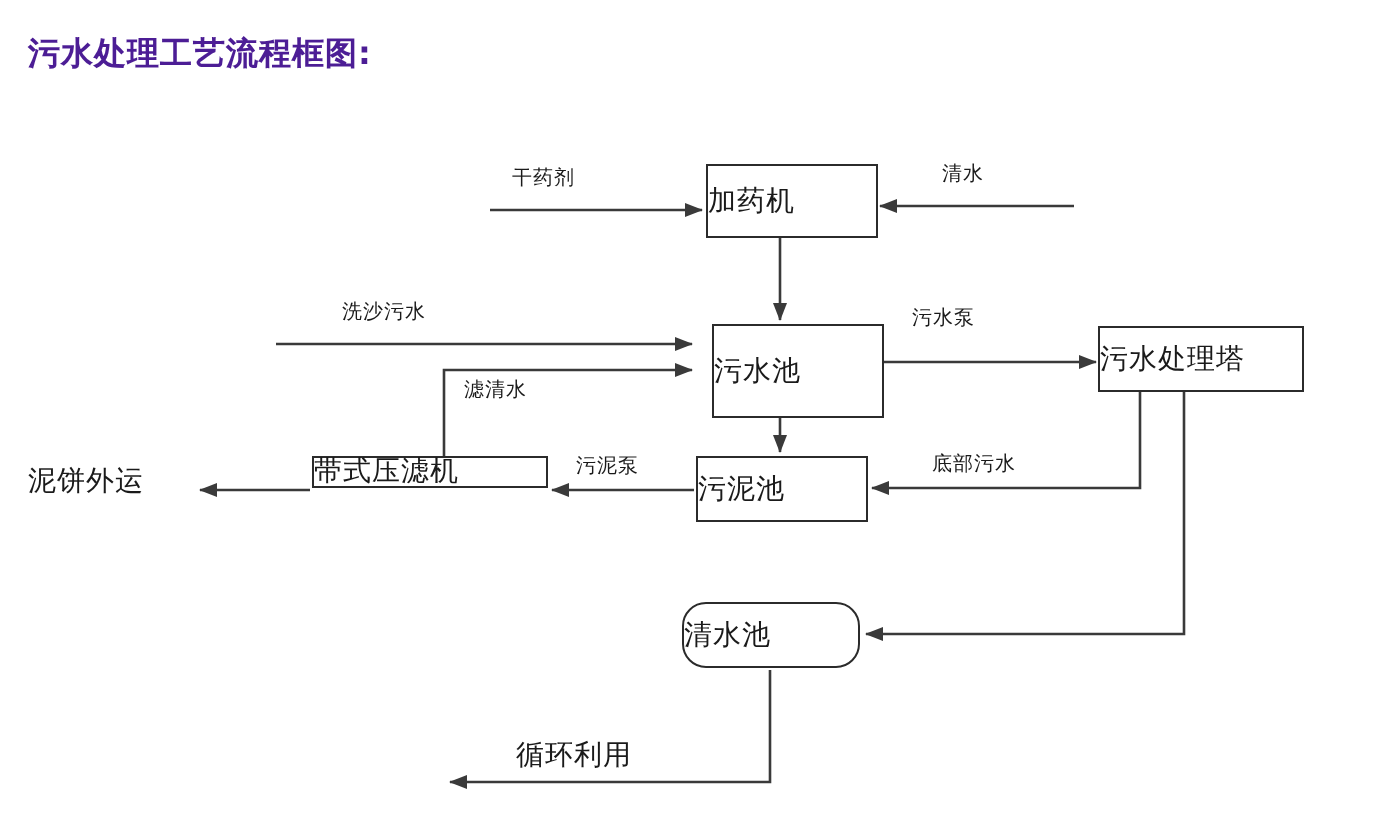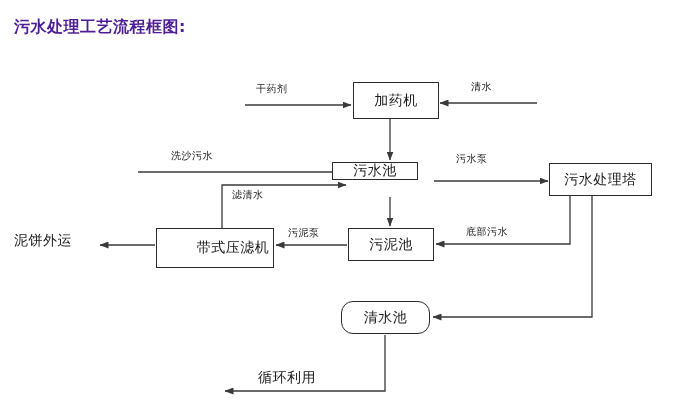--- a/index.html
+++ b/index.html
@@ -31,21 +31,21 @@
     letter-spacing: 0.5px;
     white-space: nowrap;
   }
   .node-box {
     position: absolute;
     box-sizing: border-box;
     border: 1.2px solid #2b2b2b;
     background: #ffffff;
     display: flex;
     align-items: center;
-    justify-content: center;
+    justify-content: flex-start;
     font-size: 14px;
     color: #1a1a1a;
     white-space: nowrap;
     letter-spacing: 0.5px;
   }
   .edge-label {
     position: absolute;
     font-size: 10px;
     color: #1a1a1a;
     white-space: nowrap;
@@ -95,29 +95,29 @@
     <path d="M592,196 L592,317 L433,317" marker-end="url(#arrowhead)"></path>
 
     <path d="M385,335 L385,391 L225,391" marker-end="url(#arrowhead)"></path>
   </g>
 </svg>
 
 <div class="node-box" style="left:353px; top:82px; width:86px; height:37px;">
   <span>加药机</span>
 </div>
 
-<div class="node-box" style="left:332px; top:162px; width:86px; height:18px;">
+<div class="node-box" style="left:356px; top:162px; width:86px; height:47px;">
   <span>污水池</span>
 </div>
 
 <div class="node-box" style="left:549px; top:163px; width:103px; height:33px;">
   <span>污水处理塔</span>
 </div>
 
-<div class="node-box" style="left:156px; top:228px; width:118px; height:40px;padding-left:36px;">
+<div class="node-box" style="left:156px; top:228px; width:118px; height:16px;">
   <span>带式压滤机</span>
 </div>
 
 <div class="node-box" style="left:348px; top:228px; width:86px; height:33px;">
   <span>污泥池</span>
 </div>
 
 <div class="node-box" style="left:341px; top:301px; width:89px; height:33px;border-radius:12px;">
   <span>清水池</span>
 </div>

